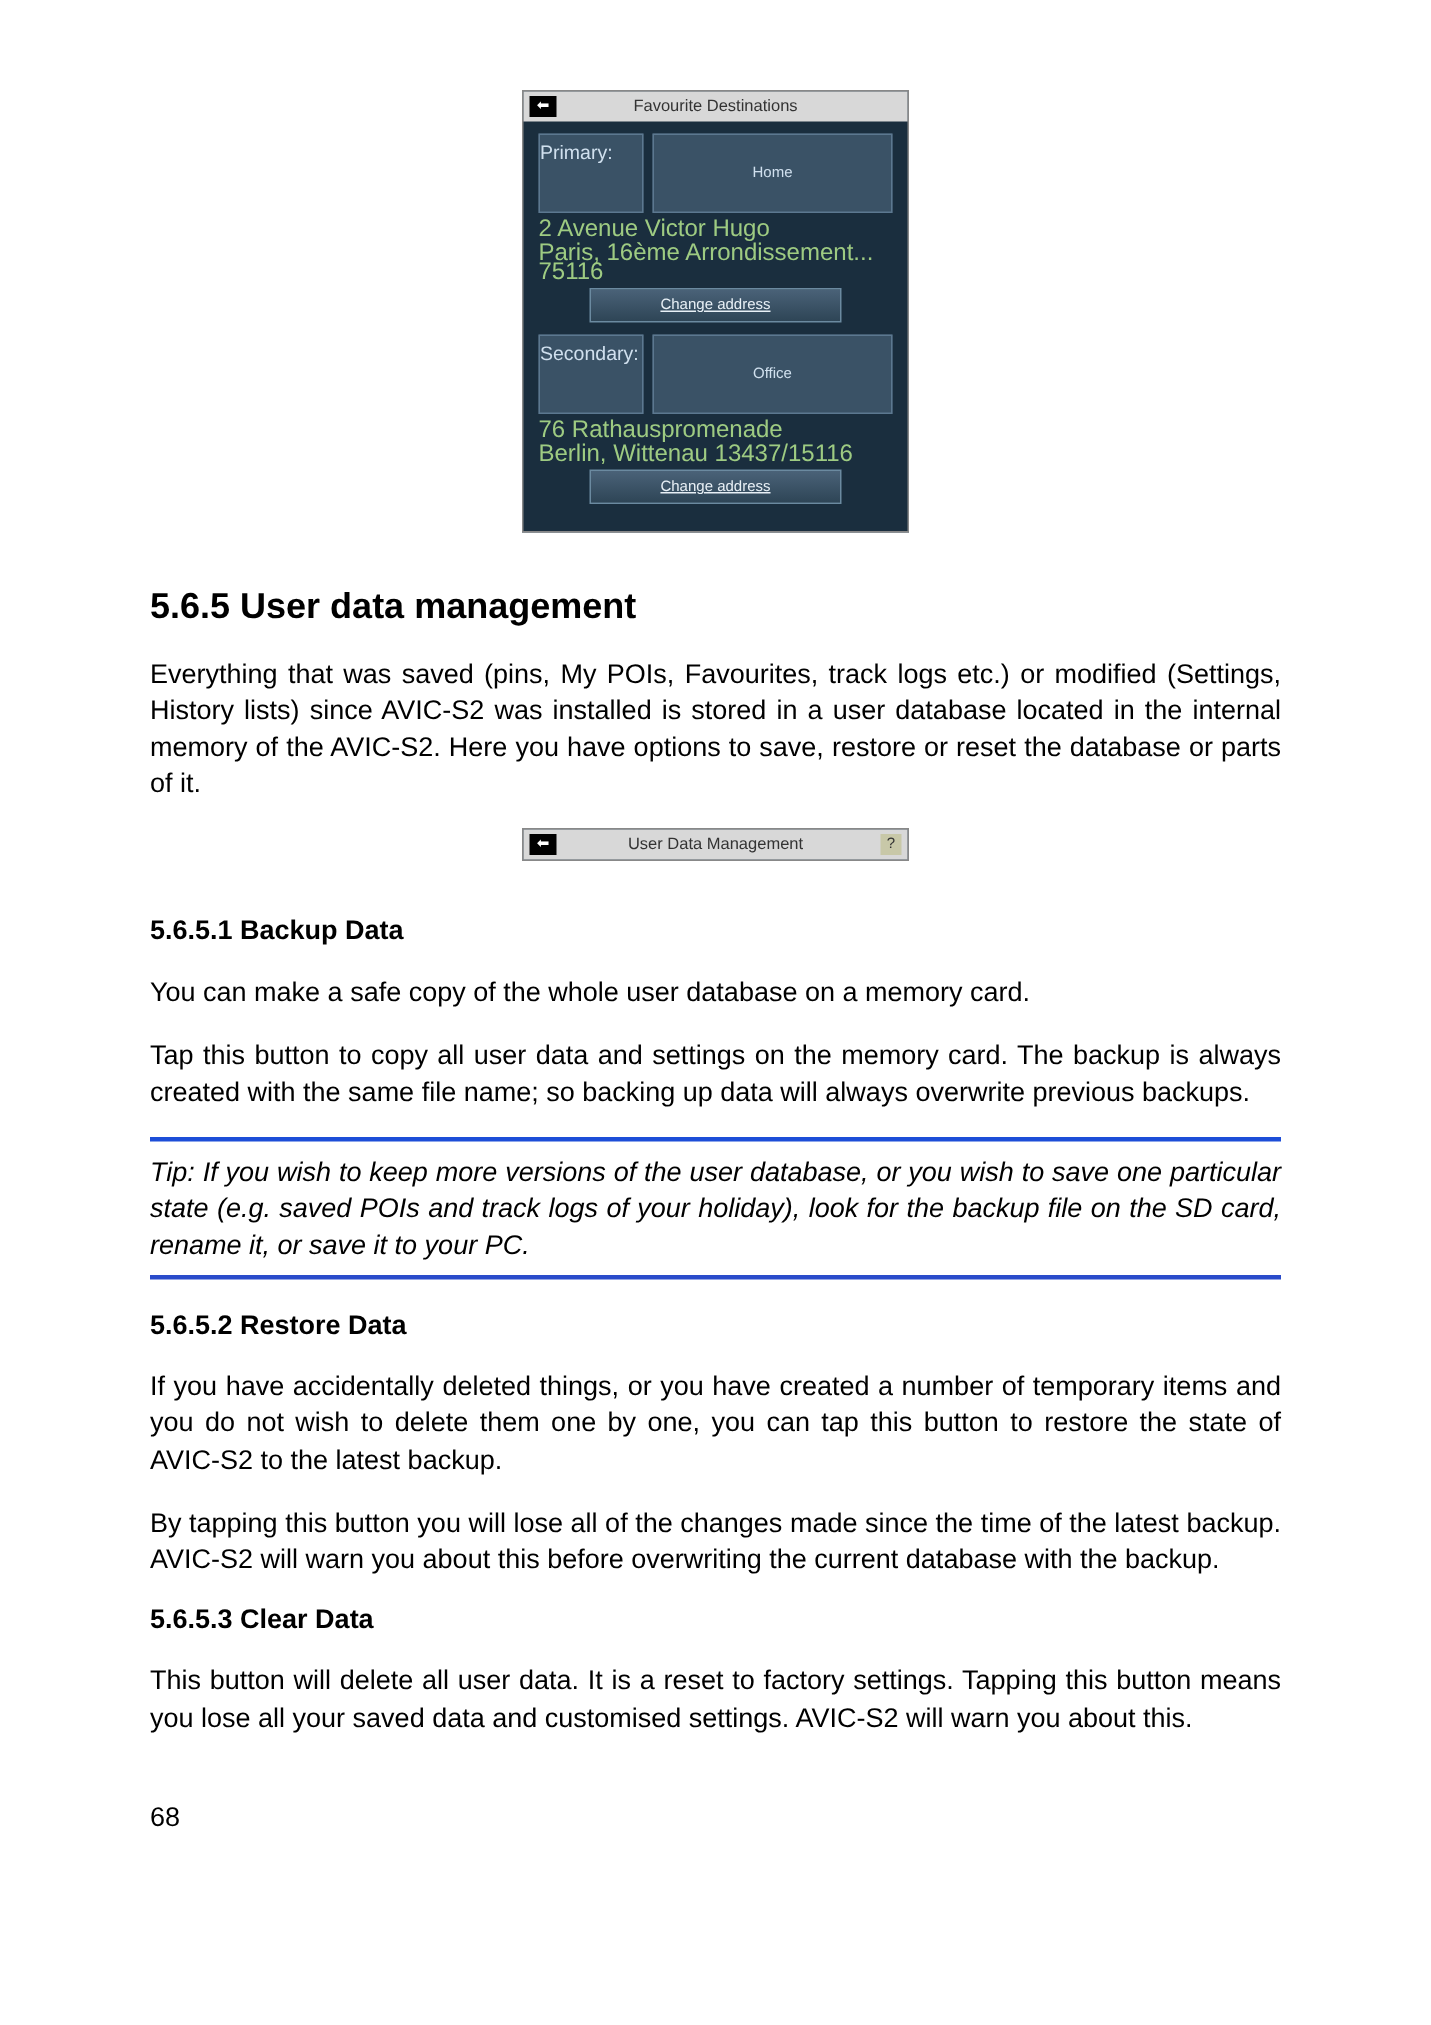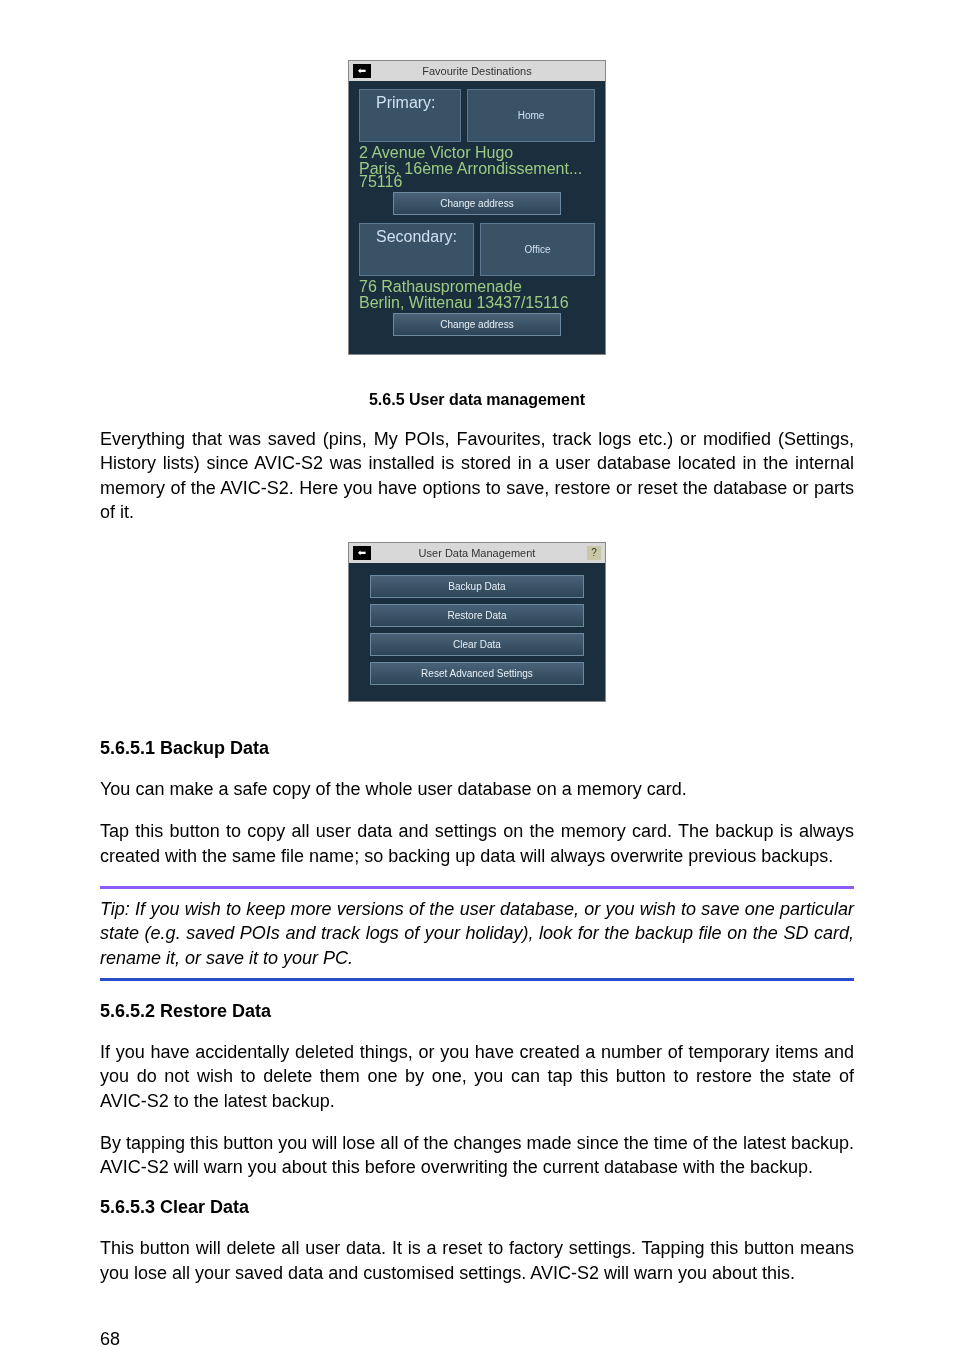--- a/index.html
+++ b/index.html
@@ -57,22 +57,22 @@
     padding: 8px 10px 10px 10px;
   }
   .ss-row {
     display:flex;
     gap:6px;
     margin-bottom:4px;
   }
   .ss-label {
     background: #3a5266;
     color: #d0e0ee;
-    font-size: 16px;
-    padding: 4px 16px;
+    font-size: 13px;
+    padding: 4px 0;
     border: 1px solid #5c7890;
     flex:0 0 68px;
   }
   .ss-value-btn {
     background: #3a5266;
     color: #d0e0ee;
     font-size: 10px;
     padding: 20px 8px;
     border: 1px solid #5c7890;
     flex:1;
@@ -86,42 +86,42 @@
   }
   .ss-btn {
     background: linear-gradient(#4a6278, #2e4556);
     border: 1px solid #6b8aa0;
     color:#e8f0f6;
     font-size:10px;
     text-align:center;
     padding:5px 0;
     margin:4px auto 8px auto;
     width: 70%;
+    text-decoration: underline;
   }
   .ss-btn-wide {
     width: 90%;
     margin-bottom:6px;
   }
 
   h2.sec {
-    font-size: 16px;
+    font-size: 24px;
     font-weight: bold;
     margin: 10px 0 10px 0;
-    text-align: center;
   }
   h3.subsec {
     font-size: 18px;
     font-weight: bold;
     margin: 10px 0 10px 0;
   }
   p { line-height: 1.35; }
   .justify { text-align: justify; }
 
   .tipbox {
-    border-top: 3px solid #8b5cf6;
+    border-top: 3px solid #1d4ed8;
     border-bottom: 3px solid #2a4bca;
     padding: 8px 0;
     margin: 14px 0 20px 0;
     font-style: italic;
     text-align: justify;
     line-height:1.35;
   }
   .page-num {
     margin-top: 44px;
     font-size: 18px;
@@ -155,26 +155,20 @@
 
 <h2 class="sec">5.6.5  User data management</h2>
 <p class="justify">Everything that was saved (pins, My POIs, Favourites, track logs etc.) or modified (Settings, History lists) since AVIC-S2 was installed is stored in a user database located in the internal memory of the AVIC-S2. Here you have options to save, restore or reset the database or parts of it.</p>
 
 <div class="screenshot">
   <div class="ss-title">
     <div class="ss-back">⬅</div>
     <span>User Data Management</span>
     <div class="ss-help">?</div>
   </div>
-  <div class="ss-body">
-    <div class="ss-btn ss-btn-wide">Backup Data</div>
-    <div class="ss-btn ss-btn-wide">Restore Data</div>
-    <div class="ss-btn ss-btn-wide">Clear Data</div>
-    <div class="ss-btn ss-btn-wide">Reset Advanced Settings</div>
-  </div>
 </div>
 
 <h3 class="subsec">5.6.5.1  Backup Data</h3>
 <p>You can make a safe copy of the whole user database on a memory card.</p>
 <p class="justify">Tap this button to copy all user data and settings on the memory card. The backup is always created with the same file name; so backing up data will always overwrite previous backups.</p>
 
 <div class="tipbox">Tip: If you wish to keep more versions of the user database, or you wish to save one particular state (e.g. saved POIs and track logs of your holiday), look for the backup file on the SD card, rename it, or save it to your PC.</div>
 
 <h3 class="subsec">5.6.5.2  Restore Data</h3>
 <p class="justify">If you have accidentally deleted things, or you have created a number of temporary items and you do not wish to delete them one by one, you can tap this button to restore the state of AVIC-S2 to the latest backup.</p>

